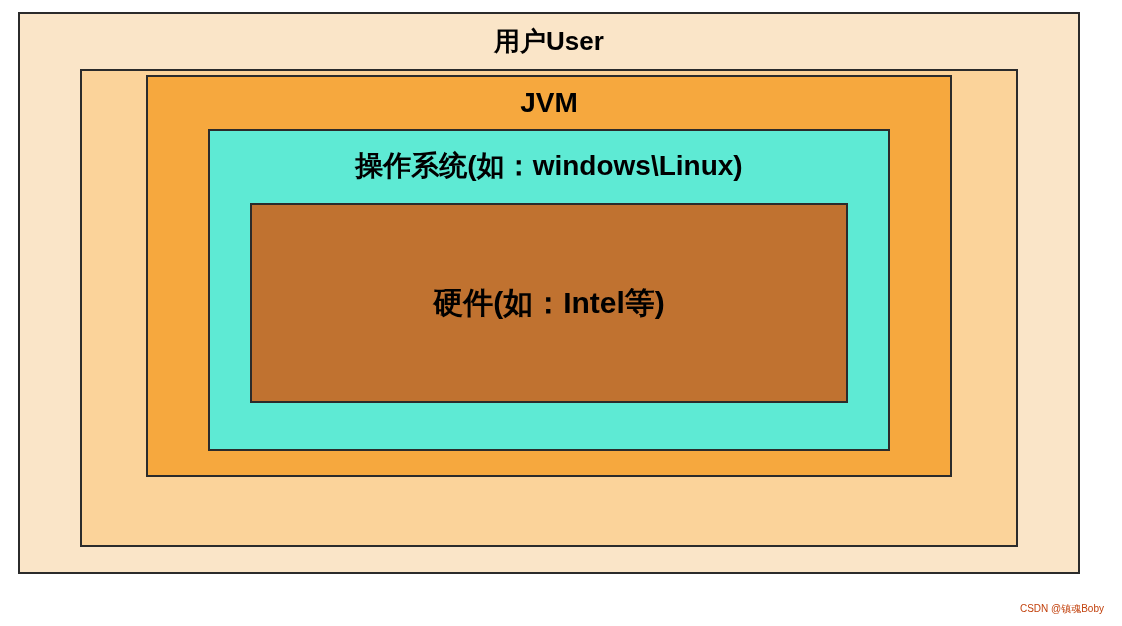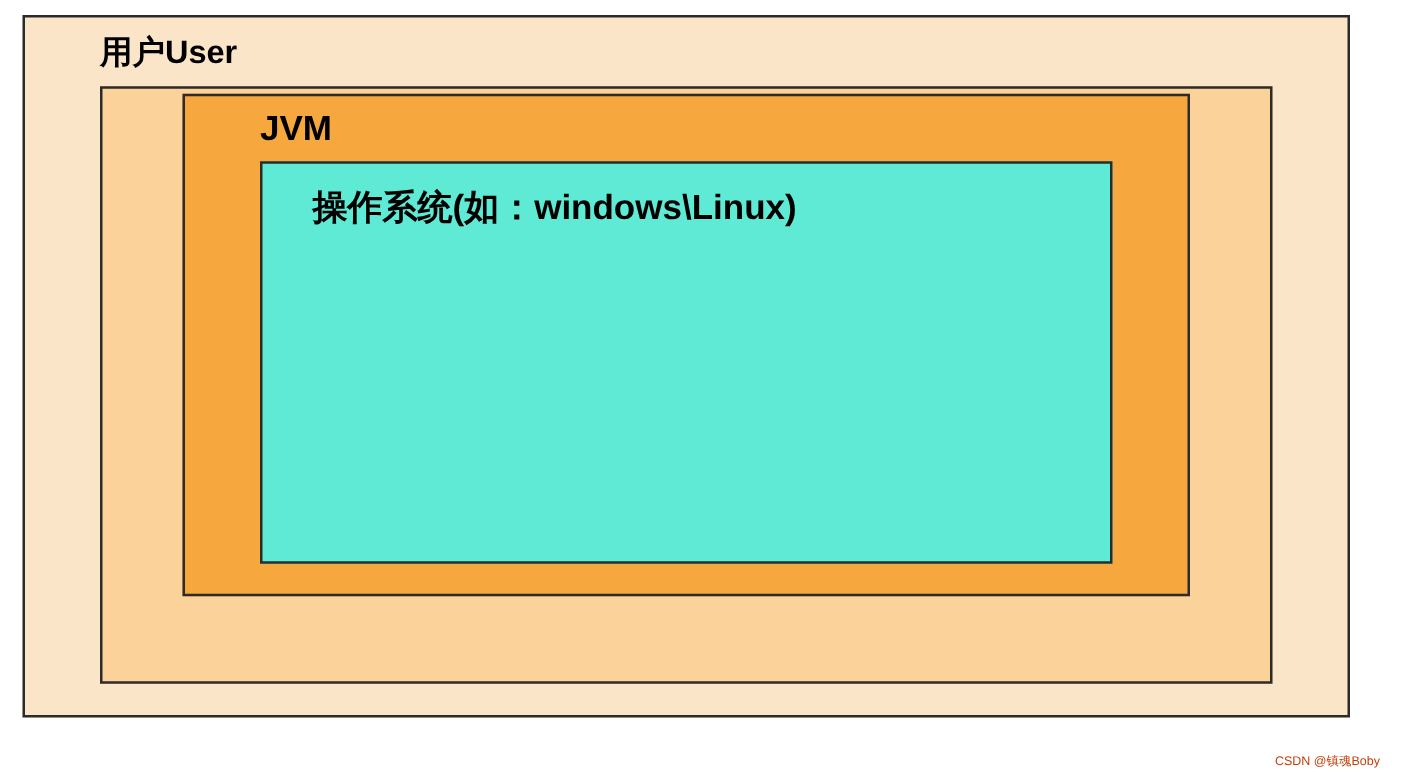--- a/index.html
+++ b/index.html
@@ -9,21 +9,21 @@
     }
     body {
       width: 1122px;
       height: 626px;
       background: #ffffff;
       position: relative;
       font-family: "Microsoft YaHei", "SimHei", Arial, sans-serif;
     }
     .layer {
       border: 2px solid #2b2b2b;
-      text-align: left;
+      text-align: center;
     }
     .layer-label {
       font-weight: bold;
       color: #000;
       padding: 6px 0 10px 0;
       white-space: nowrap;
     }
     .layer1 {
       position: absolute;
       left: 18px;
@@ -89,18 +89,21 @@
   <div class="layer-label">用户User</div>
 
   <div class="layer layer2">
 
     <div class="layer layer3">
       <div class="layer-label">JVM</div>
 
       <div class="layer layer4">
         <div class="layer-label">操作系统(如：windows\Linux)</div>
 
+        <div class="layer layer5">
+          <div class="layer-label">硬件(如：Intel等)</div>
+        </div>
       </div>
     </div>
   </div>
 </div>
 
 <div class="watermark">CSDN @镇魂Boby</div>
 
 </body></html>

